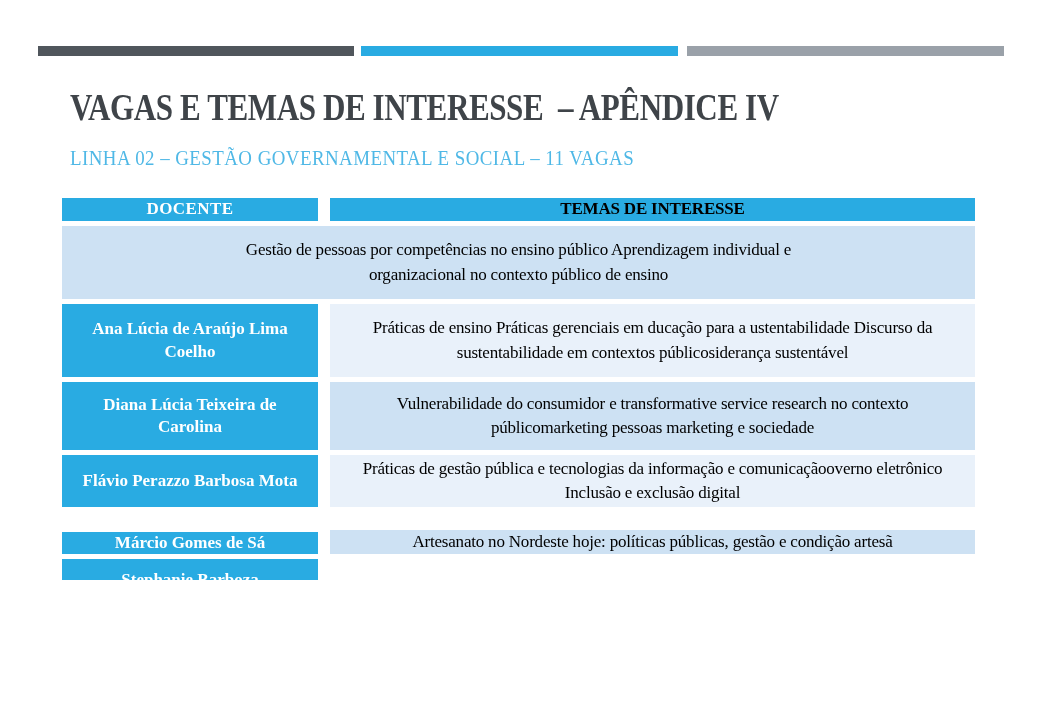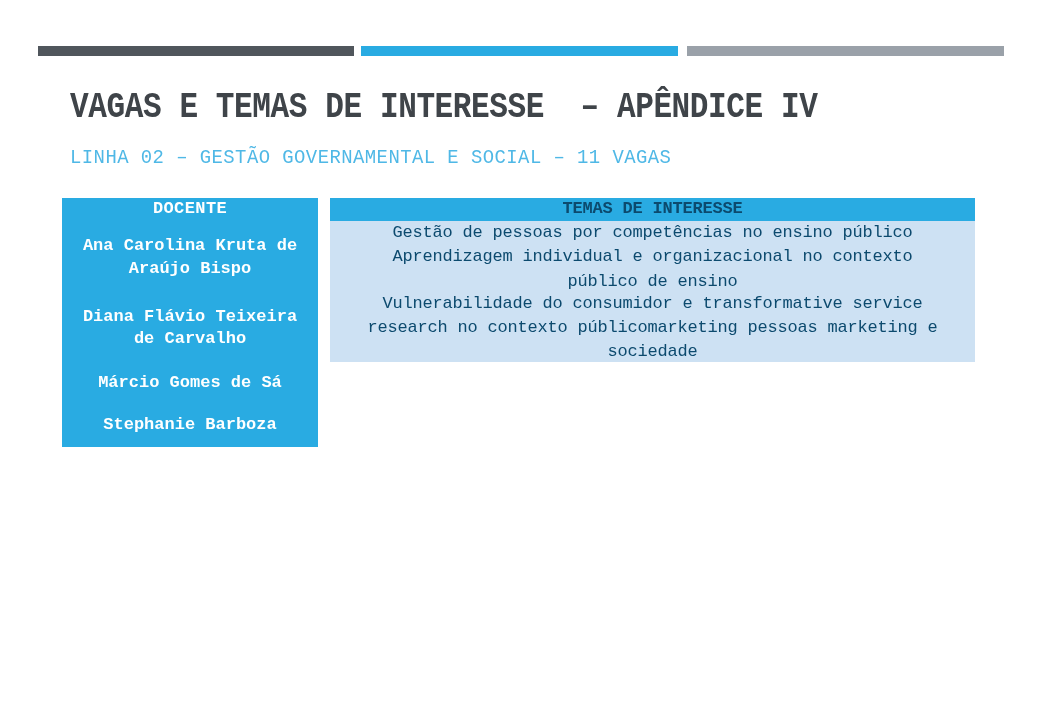--- a/index.html
+++ b/index.html
@@ -1,18 +1,18 @@
 <!DOCTYPE html>
 <html><head>
 <meta charset="utf-8">
 <style>
   html,body{margin:0;padding:0;background:#ffffff;}
   .slide{
     position:relative;width:1040px;height:580px;background:#ffffff;
-    font-family:Liberation Mono, monospace;overflow:hidden;
+    font-family:Liberation Serif, serif;overflow:hidden;
   }
   
   .bar{position:absolute;top:46px;height:10px;}
   .bar.dark{left:38px;width:316px;background:#50565c;}
   .bar.blue{left:361px;width:317px;background:#29abe2;}
   .bar.gray{left:687px;width:317px;background:#9aa1a9;}
 
   
   .title{
     position:absolute;left:70px;top:86px;
@@ -22,31 +22,31 @@
   }
   .subtitle{
     position:absolute;left:70px;top:146px;
     font-size:21px;font-weight:normal;color:#4fb8e6;
     letter-spacing:0.5px;white-space:pre;
     transform:scaleX(0.9);transform-origin:left top;
   }
 
   
   .table{position:absolute;left:62px;top:198px;width:913px;}
-  .trow{display:flex;gap:12px;}
+  .trow{display:flex;gap:12px;margin-bottom:5px;}
   .cell{display:flex;align-items:center;justify-content:center;text-align:center;}
   .cell.left{width:256px;flex:0 0 256px;}
   .cell.right{flex:1;}
   .hrow .cell{background:#29abe2;color:#ffffff;font-size:12.5px;font-weight:bold;letter-spacing:0.4px;height:23px;}
   .trow .cell.left{background:#29abe2;color:#ffffff;font-weight:bold;font-size:17px;line-height:1.3;}
-  .trow .cell.right{color:#0c4a6e;font-size:17px;line-height:1.42;letter-spacing:-0.2px;}
+  .trow .cell.right{color:#000000;font-size:17px;line-height:1.42;letter-spacing:-0.2px;}
   .trow.alt-a .cell.right{background:#cde1f3;}
   .trow.alt-b .cell.right{background:#e9f1fa;}
   .r1{height:73px;} .r2{height:73px;} .r3{height:68px;}
-  .r4{height:52px;} .r5{height:42px;} .r6{height:43px;border-radius:13px;}
+  .r4{height:52px;} .r5{height:42px;align-items:flex-end;} .r6{height:43px;border-radius:13px;}
   .name-inner{max-width:225px;}
   .topic-inner{max-width:580px;}
   .nowrap .topic-inner{max-width:none;white-space:nowrap;}
 
   
   .logo{position:absolute;left:908px;top:625px;width:120px;display:flex;flex-direction:row;align-items:flex-start;}
   .globe{width:56px;height:56px;}
   .acronym{font-size:31px;font-weight:bold;line-height:1;margin-top:2px;letter-spacing:-1px;transform:scaleX(0.92);transform-origin:center top;}
   .acronym .p1{color:#1f3f7c;}
   .acronym .p2{color:#6d1f2d;}
@@ -66,42 +66,58 @@
   <div class="title">VAGAS E TEMAS DE INTERESSE  – APÊNDICE IV</div>
   <div class="subtitle">LINHA 02 – GESTÃO GOVERNAMENTAL E SOCIAL – 11 VAGAS</div>
 
   <div class="table">
     <div class="trow hrow">
       <div class="cell left">DOCENTE</div>
       <div class="cell right">TEMAS DE INTERESSE</div>
     </div>
 
     <div class="trow alt-a r1">
-      <div class="cell left">
-          <div class="name-inner">Ana Carolina Kruta de Araújo Bispo</div>
-        </div>
       <div class="cell right">
           <div class="topic-inner">Gestão de pessoas por competências no ensino público Aprendizagem individual e organizacional no contexto público de ensino</div>
         </div>
     </div>
 
+    <div class="trow alt-b r2">
+      <div class="cell left">
+          <div class="name-inner">Ana Lúcia de Araújo Lima Coelho</div>
+        </div>
+      <div class="cell right">
+          <div class="topic-inner">Práticas de ensino Práticas gerenciais em ducação para a ustentabilidade Discurso da sustentabilidade em contextos públicosiderança sustentável</div>
+        </div>
+    </div>
 
     <div class="trow alt-a r3">
       <div class="cell left">
-          <div class="name-inner">Diana Flávio Teixeira de Carvalho</div>
+          <div class="name-inner">Diana Lúcia Teixeira de Carolina</div>
         </div>
       <div class="cell right">
           <div class="topic-inner">Vulnerabilidade do consumidor e transformative service research no contexto públicomarketing pessoas marketing e sociedade</div>
         </div>
     </div>
 
+    <div class="trow alt-b r4">
+      <div class="cell left">
+          <div class="name-inner">Flávio Perazzo Barbosa Mota</div>
+        </div>
+      <div class="cell right">
+          <div class="topic-inner">Práticas de gestão pública e tecnologias da informação e comunicaçãooverno eletrônico Inclusão e exclusão digital</div>
+        </div>
+    </div>
 
     <div class="trow alt-a r5 nowrap">
       <div class="cell left">
           <div class="name-inner">Márcio Gomes de Sá</div>
+        </div>
+      <div class="cell right">
+          <div class="topic-inner">Artesanato no Nordeste hoje: políticas públicas, gestão e condição artesã</div>
         </div>
     </div>
 
     <div class="trow alt-b r6 nowrap">
       <div class="cell left">
           <div class="name-inner">Stephanie Barboza</div>
         </div>
     </div>
   </div>
 

